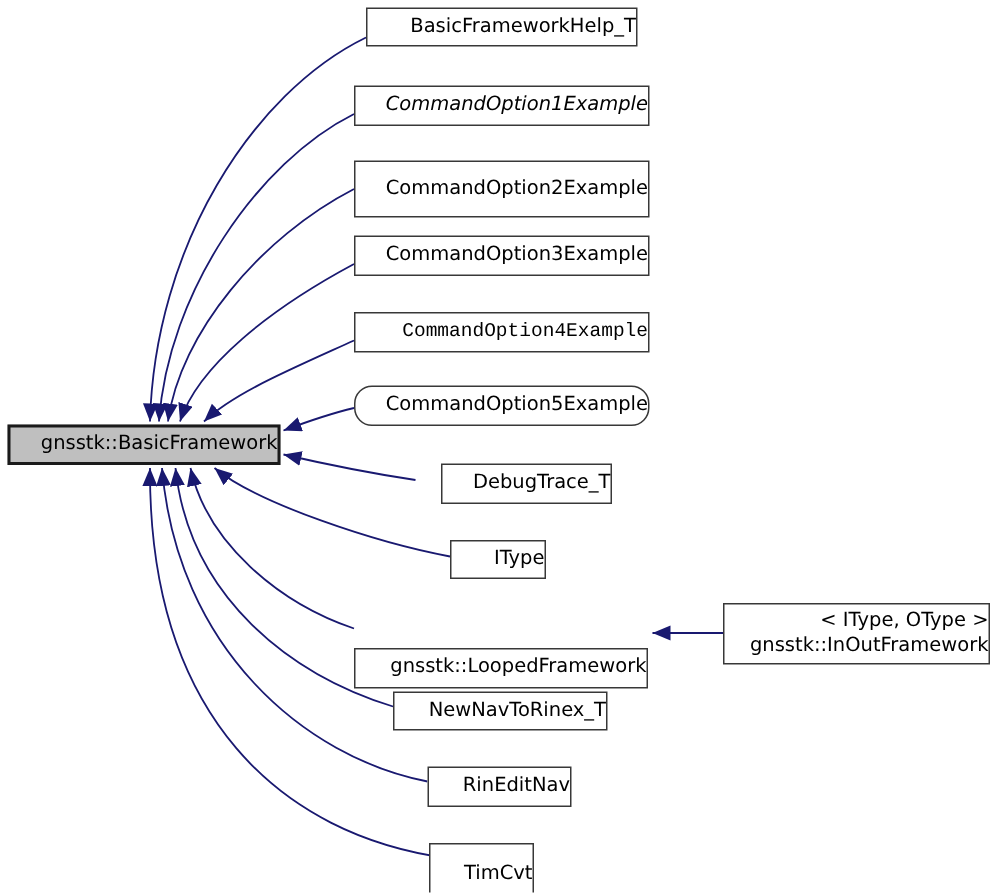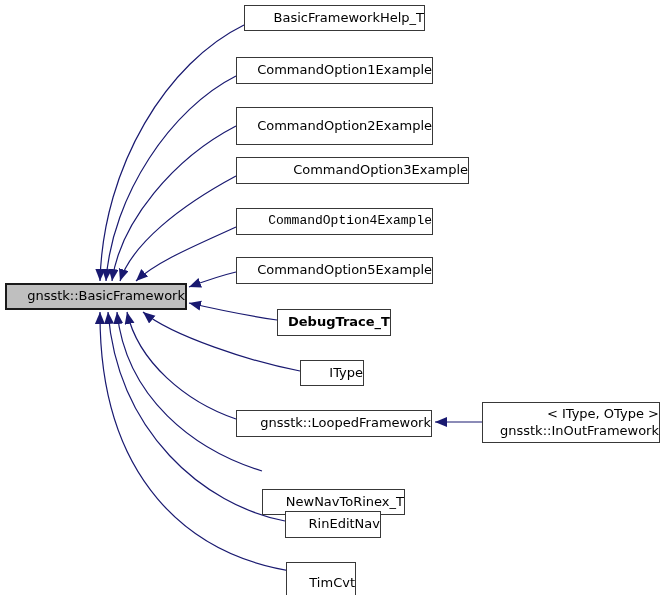--- a/index.html
+++ b/index.html
@@ -81,53 +81,53 @@
 </svg>
 
 <div class="node selected" style="left:5px; top:283px; width:182px; height:27px;">
   <span>gnsstk::BasicFramework</span>
 </div>
 
 <div class="node" style="left:244px; top:5px; width:181px; height:26px;">
   <span>BasicFrameworkHelp_T</span>
 </div>
 
-<div class="node" style="left:236px; top:57px; width:197px; height:27px;">
+<div class="node" style="left:236px; top:57px; width:197px; height:27px;font-style:italic;">
   <span>CommandOption1Example</span>
 </div>
 
 <div class="node" style="left:236px; top:107px; width:197px; height:38px;">
   <span>CommandOption2Example</span>
 </div>
 
-<div class="node" style="left:236px; top:157px; width:233px; height:27px;">
+<div class="node" style="left:236px; top:157px; width:197px; height:27px;">
   <span>CommandOption3Example</span>
 </div>
 
 <div class="node" style="left:236px; top:208px; width:197px; height:27px;font-family:Liberation Mono, monospace;">
   <span>CommandOption4Example</span>
 </div>
 
-<div class="node" style="left:236px; top:257px; width:197px; height:27px;">
+<div class="node" style="left:236px; top:257px; width:197px; height:27px;border-radius:12px;">
   <span>CommandOption5Example</span>
 </div>
 
-<div class="node" style="left:277px; top:309px; width:114px; height:27px;font-weight:bold;">
+<div class="node" style="left:294px; top:309px; width:114px; height:27px;">
   <span>DebugTrace_T</span>
 </div>
 
 <div class="node" style="left:300px; top:360px; width:64px; height:26px;">
   <span>IType</span>
 </div>
 
-<div class="node" style="left:236px; top:410px; width:196px; height:27px;">
+<div class="node" style="left:236px; top:432px; width:196px; height:27px;">
   <span>gnsstk::LoopedFramework</span>
 </div>
 
-<div class="node" style="left:262px; top:461px; width:143px; height:26px;margin-top:28px;">
+<div class="node" style="left:262px; top:461px; width:143px; height:26px;">
   <span>NewNavToRinex_T</span>
 </div>
 
 <div class="node" style="left:285px; top:511px; width:96px; height:27px;">
   <span>RinEditNav</span>
 </div>
 
 <div class="node" style="left:286px; top:562px; width:70px; height:42px;">
   <span>TimCvt</span>
 </div>

